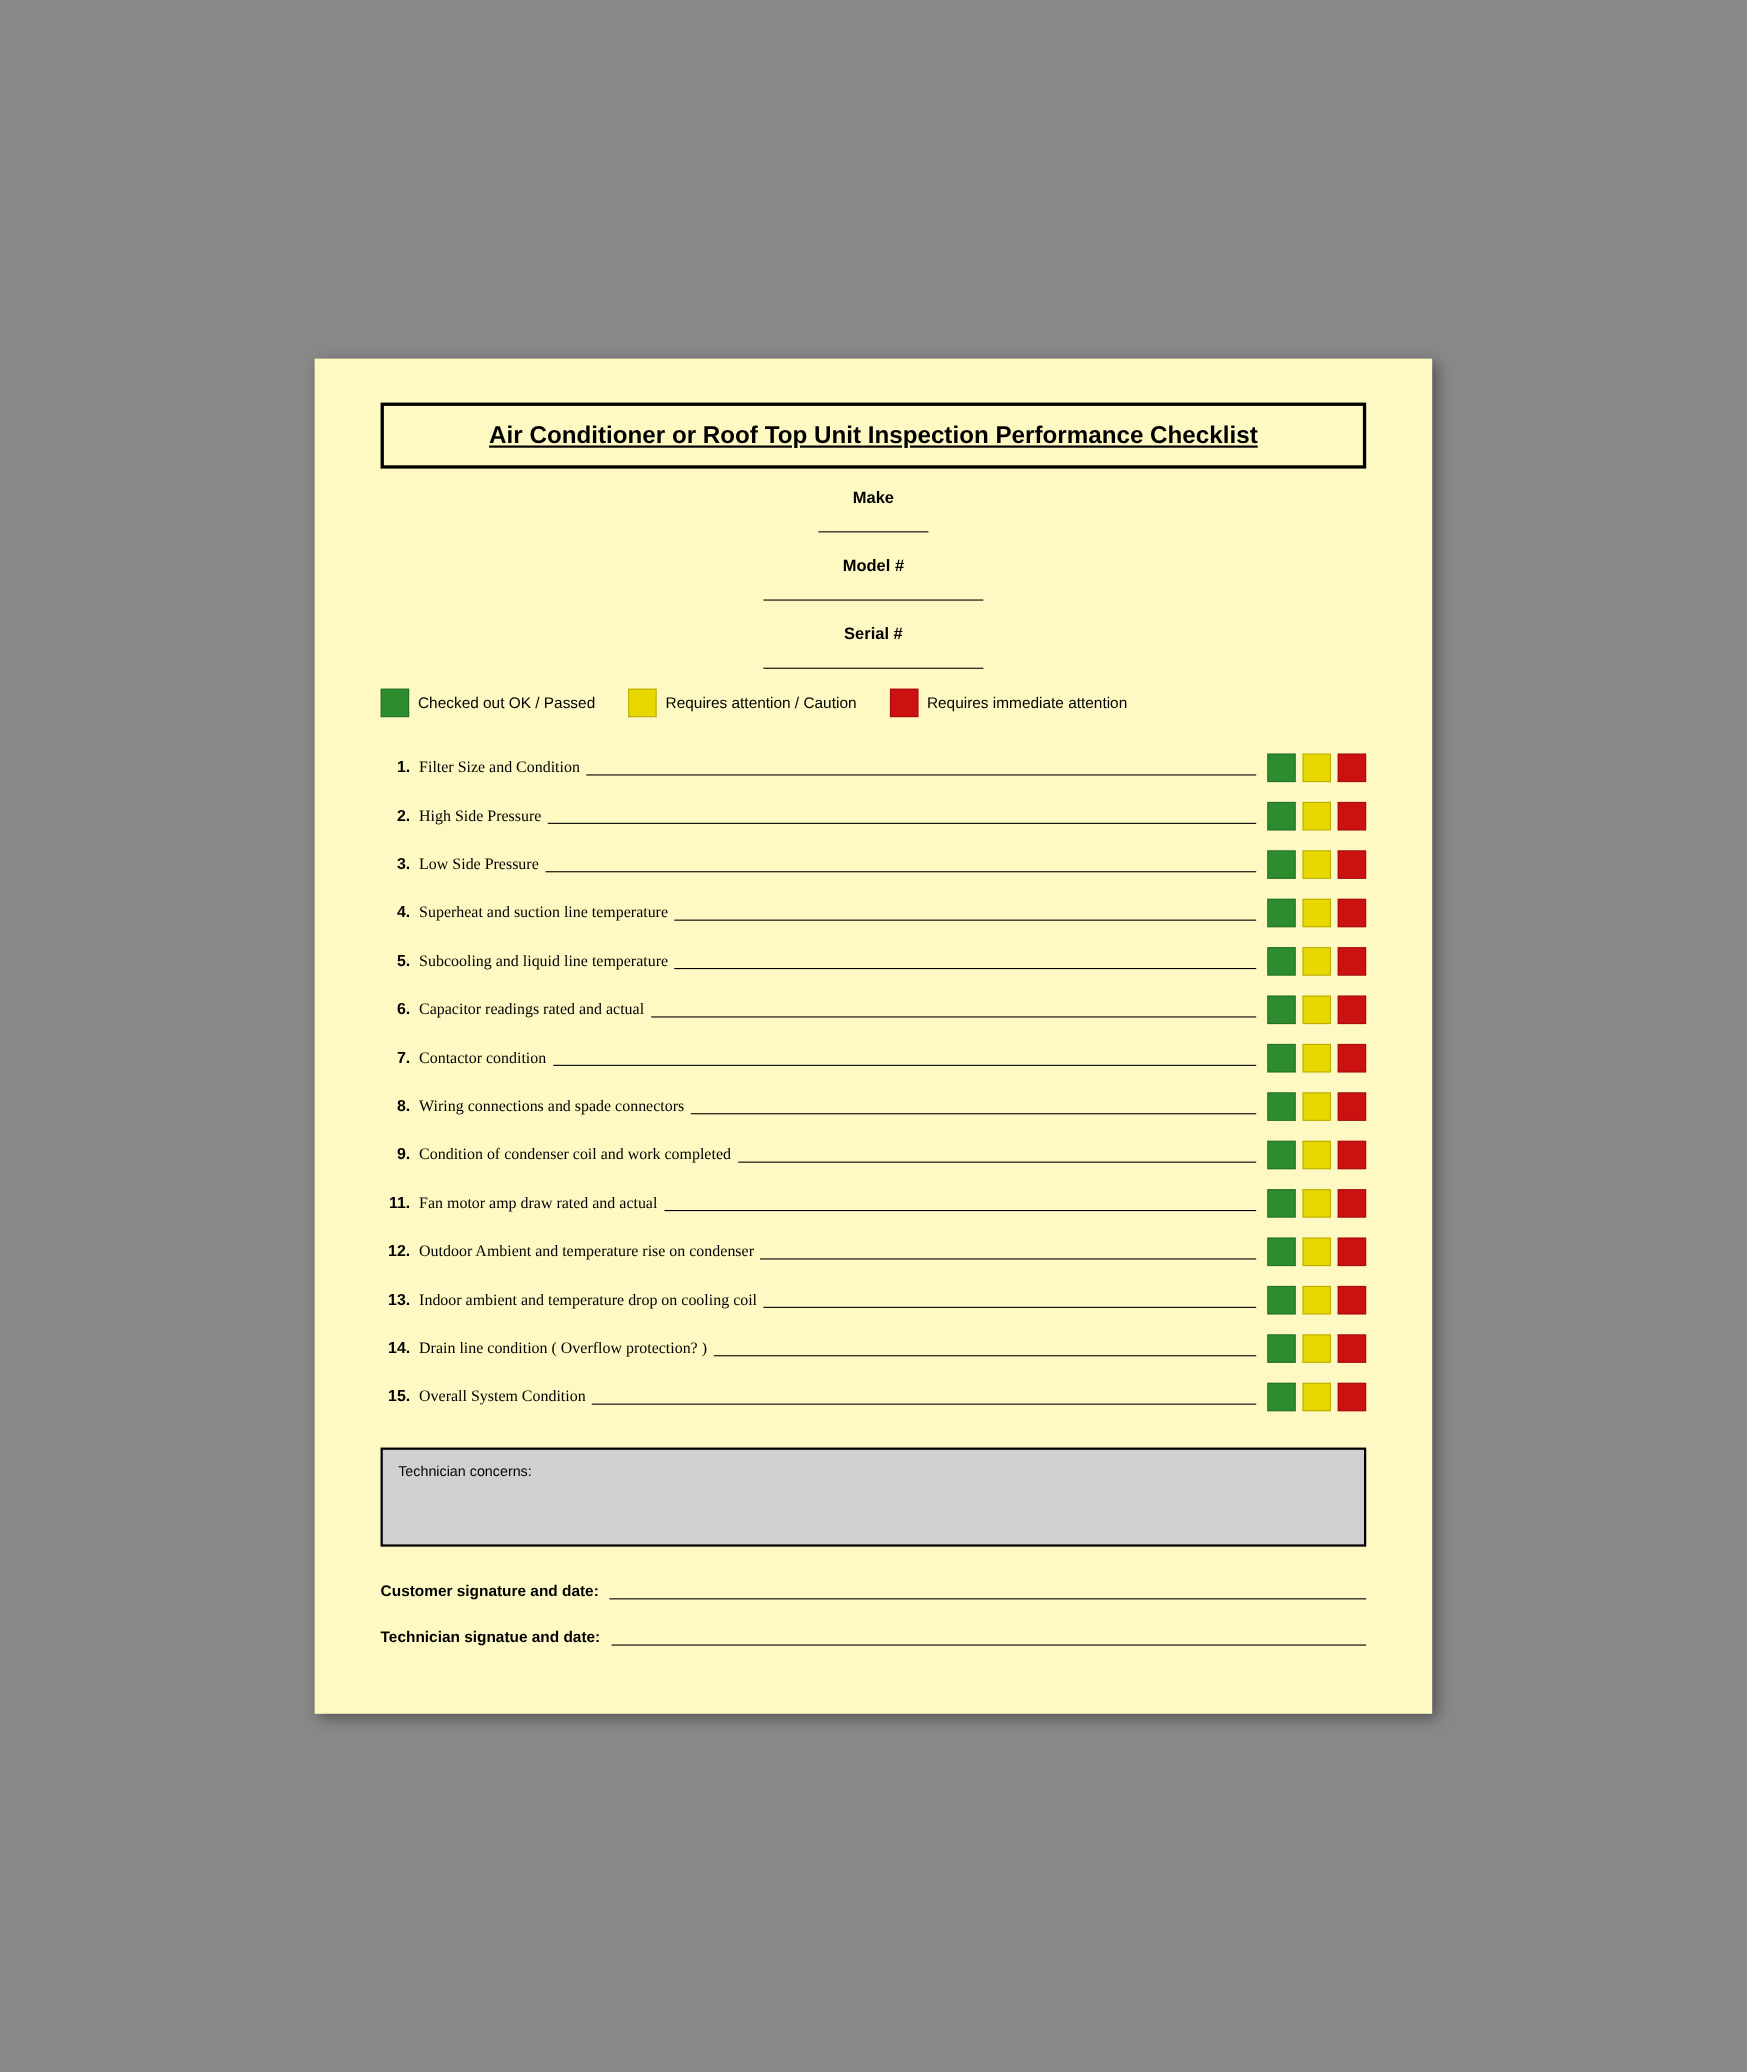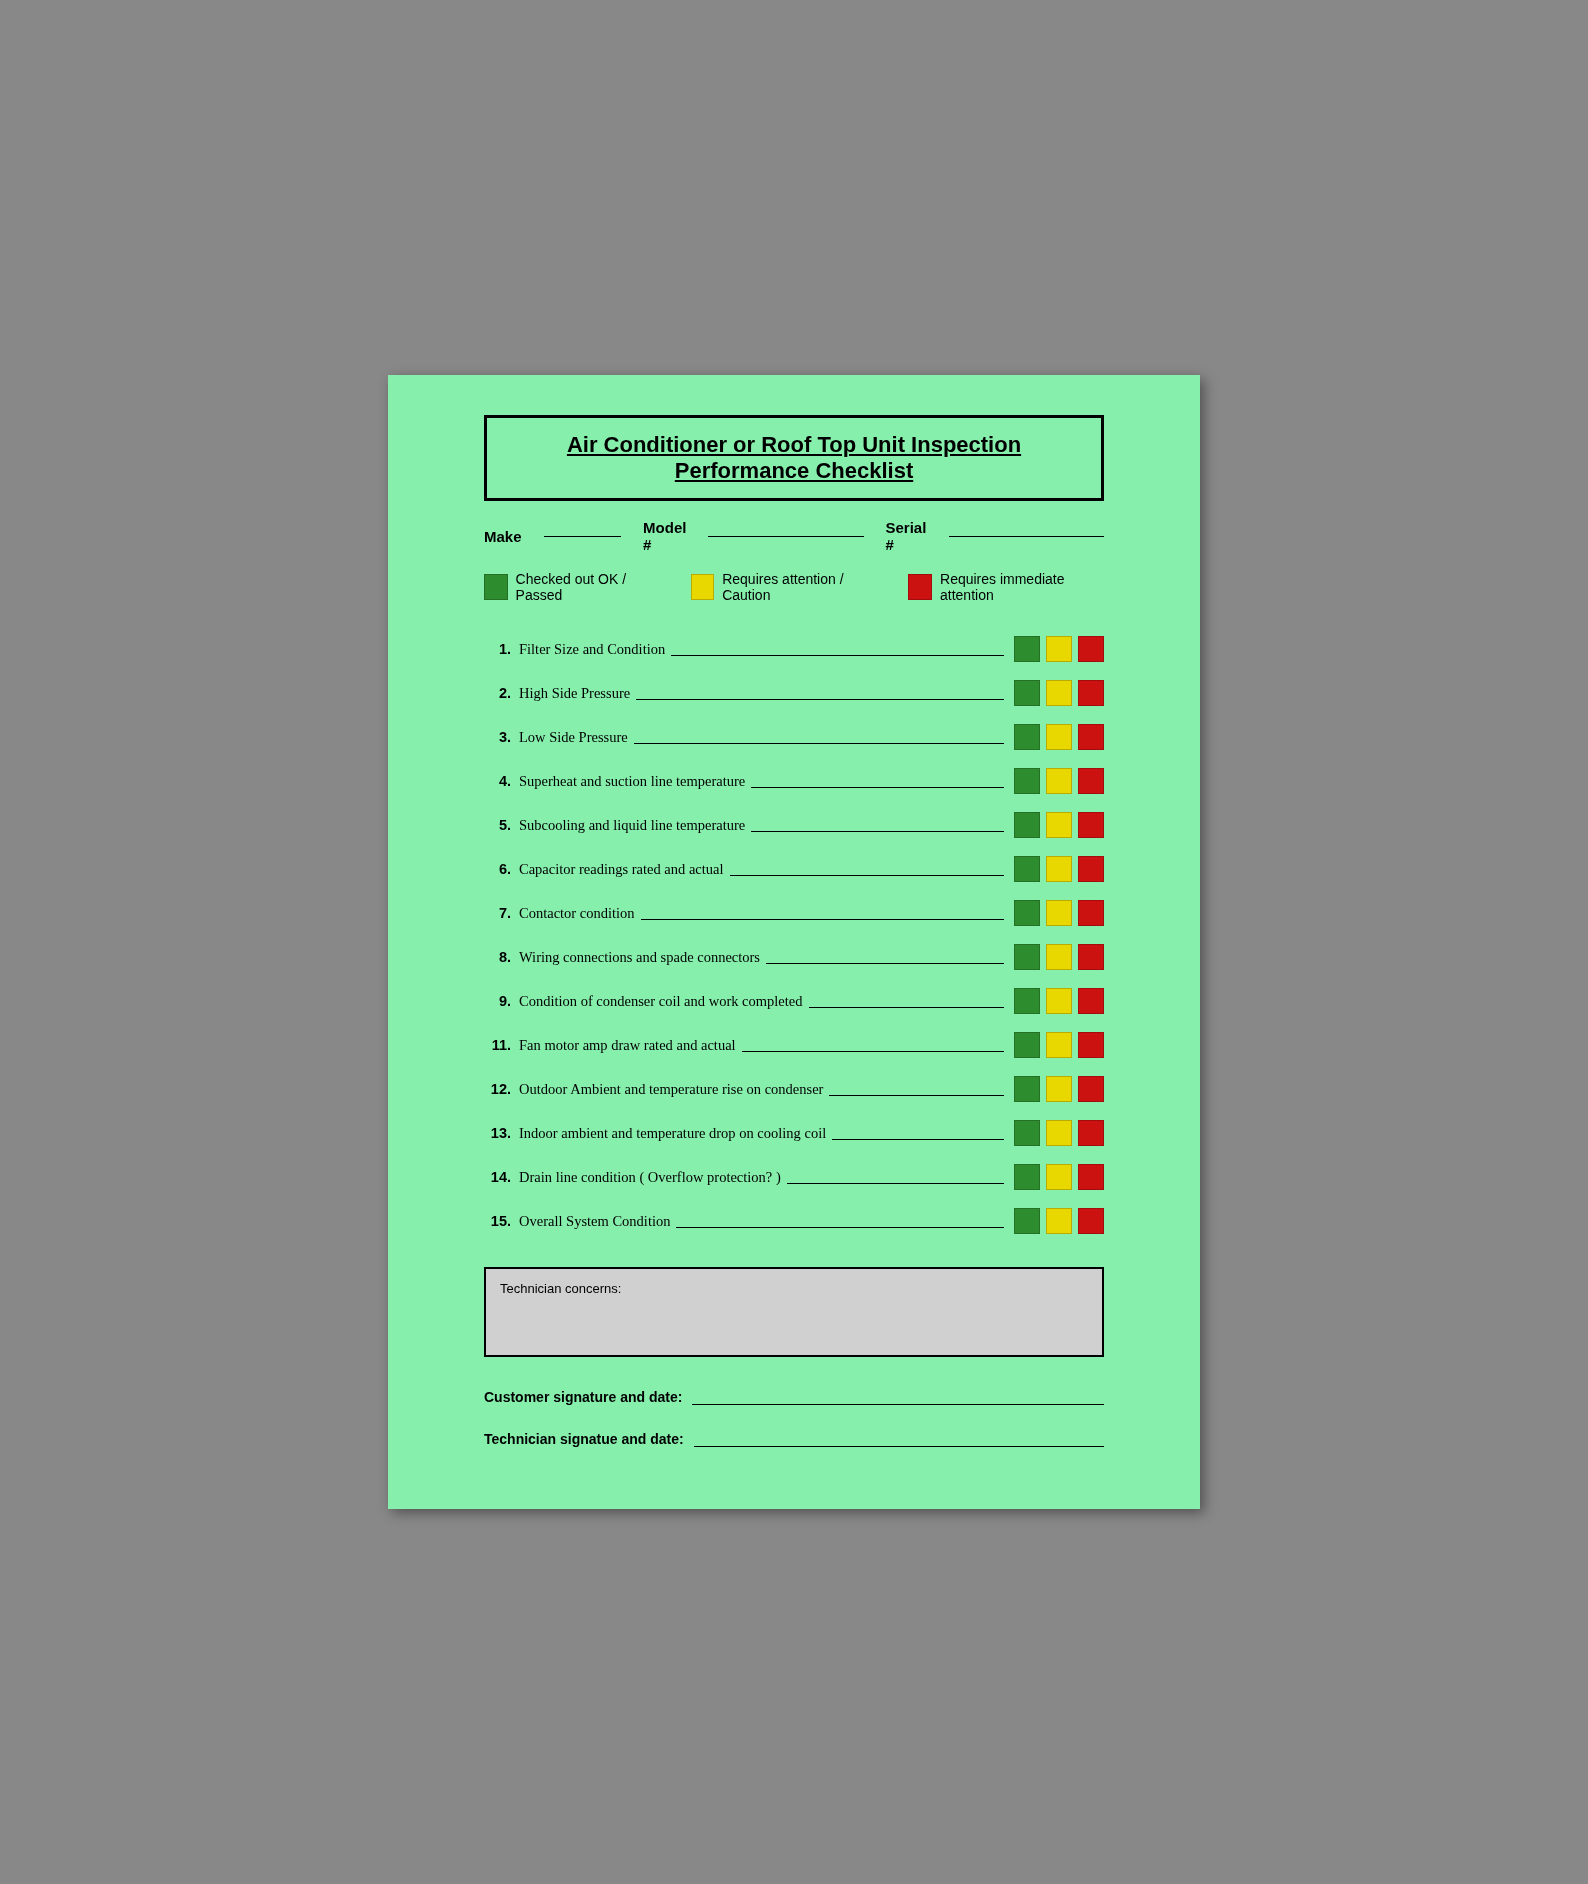--- a/index.html
+++ b/index.html
@@ -8,24 +8,24 @@
       background-color: #888;
       display: flex;
       justify-content: center;
       align-items: center;
       min-height: 100vh;
       padding: 40px 20px;
       font-family: Arial, sans-serif;
     }
 
     .page {
-      background: #86efac;
-      width: 812px;
+      background: #fef9c3;
+      width: 1016px;
       min-height: 1100px;
-      padding: 40px 96px;
+      padding: 40px 60px;
       box-shadow: 4px 4px 12px rgba(0,0,0,0.4);
     }
 
     .title-box {
       border: 3px solid #000;
       padding: 14px 20px;
       text-align: center;
       margin-bottom: 18px;
     }
 
@@ -35,20 +35,21 @@
       text-decoration: underline;
     }
 
     .header-fields {
       display: flex;
       align-items: center;
       gap: 22px;
       margin-bottom: 18px;
       font-size: 15px;
       font-weight: bold;
+      flex-direction: column;
     }
 
     .header-fields .field-line {
       border-bottom: 1px solid #000;
       display: inline-block;
     }
 
     .header-fields .make-line { width: 100px; }
     .header-fields .model-line { width: 200px; }
     .header-fields .serial-line { width: 200px; }

